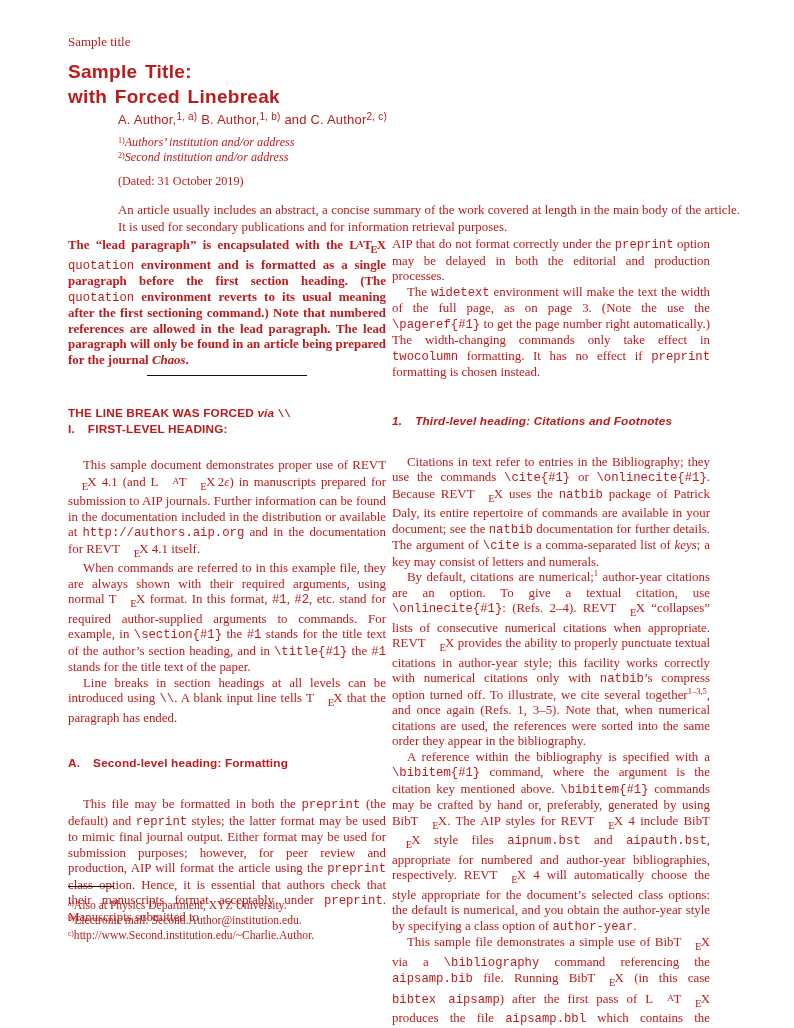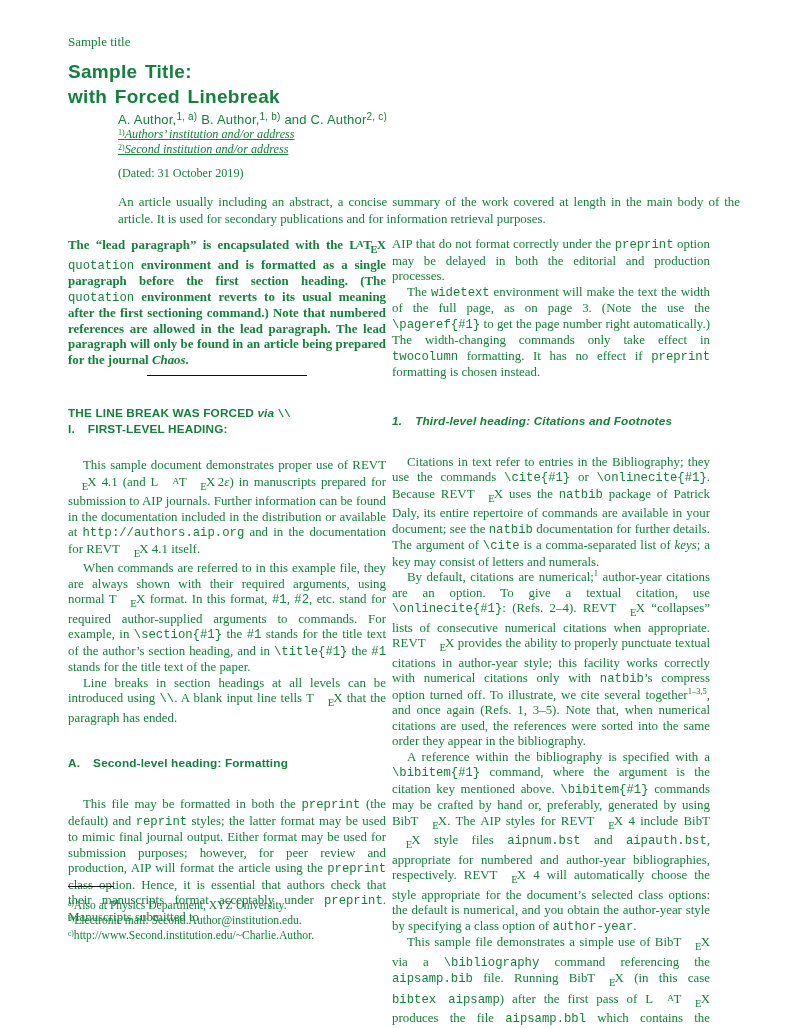--- a/index.html
+++ b/index.html
@@ -1,32 +1,32 @@
 <!DOCTYPE html>
 <html><head>
 <meta charset="utf-8">
 <style>
   html,body{margin:0;padding:0;background:#e8e8e8;}
   .page{
-    position:relative;width:794px;height:1028px;background:#ffffff;color:#15803d;
+    position:relative;width:794px;height:1028px;background:#ffffff;color:#b91c1c;
     font-family:"Liberation Serif",serif;margin:0 auto;overflow:hidden;
   }
   
   .running-header{position:absolute;left:68px;top:34px;font-size:13px;}
   
   .title{
     position:absolute;left:68px;top:60px;
     font-family:Liberation Sans, sans-serif;font-weight:700;
     font-size:19px;line-height:24.5px;letter-spacing:0.3px;word-spacing:2px;
   }
   
   .frontmatter{position:absolute;left:118px;top:112px;width:622px;}
   .authors{font-family:"Liberation Sans",sans-serif;font-size:13px;letter-spacing:0.2px;}
   .authors sup{font-size:10px;vertical-align:0.45em;line-height:0;}
-  .affiliations{margin-top:0;text-decoration:underline;}
+  .affiliations{margin-top:8px;}
   .affil{font-size:12.2px;line-height:14.5px;}
   .affil em{font-style:italic;}
   .affil sup{font-size:8px;vertical-align:0.4em;line-height:0;font-style:normal;}
   .dated{font-size:12.2px;margin-top:10px;font-family:Liberation Serif, serif;}
   .abstract{font-size:12.9px;line-height:17.2px;margin-top:13px;text-align:justify;}
   
   .columns{position:absolute;left:68px;top:237px;width:658px;display:flex;gap:6px;}
   .col{width:318px;position:relative;height:726px;}
   p.body-p,p.lead{margin:0;font-size:12.9px;line-height:15.5px;text-align:justify;}
   p.lead{font-weight:700;}
@@ -68,21 +68,21 @@
     <div>with Forced Linebreak</div>
   </div>
 
   <div class="frontmatter">
     <div class="authors">A. Author,<sup>1, a)</sup> B. Author,<sup>1, b)</sup> and C. Author<sup>2, c)</sup></div>
     <div class="affiliations">
         <div class="affil"><sup>1)</sup><em>Authors’ institution and/or address</em></div>
         <div class="affil"><sup>2)</sup><em>Second institution and/or address</em></div>
       </div>
     <div class="dated">(Dated: 31 October 2019)</div>
-    <div class="abstract">An article usually including an abstract, a concise summary of the work covered at length in the main body of the article. It is used for secondary publications and for information retrieval purposes.</div>
+    <div class="abstract">An article usually includes an abstract, a concise summary of the work covered at length in the main body of the article. It is used for secondary publications and for information retrieval purposes.</div>
   </div>
 
   <div class="columns">
     <div class="col" id="col-left">
         <p class="lead">The “lead paragraph” is encapsulated with the <span class="tex-logo">L<span class="rais-a">A</span>T<span class="low-e">E</span>X</span> <code class="mono">quotation</code> environment and is formatted as a single paragraph before the first section heading. (The <code class="mono">quotation</code> environment reverts to its usual meaning after the first sectioning command.) Note that numbered references are allowed in the lead paragraph. The lead paragraph will only be found in an article being prepared for the journal <em>Chaos</em>.</p>
         <div class="sep-rule"></div>
         <div class="heading h1">
           <div>THE LINE BREAK WAS FORCED <em>via</em> <code class="mono">\\</code></div>
           <div><span class="hnum">I.</span>FIRST-LEVEL HEADING:</div>
         </div>

